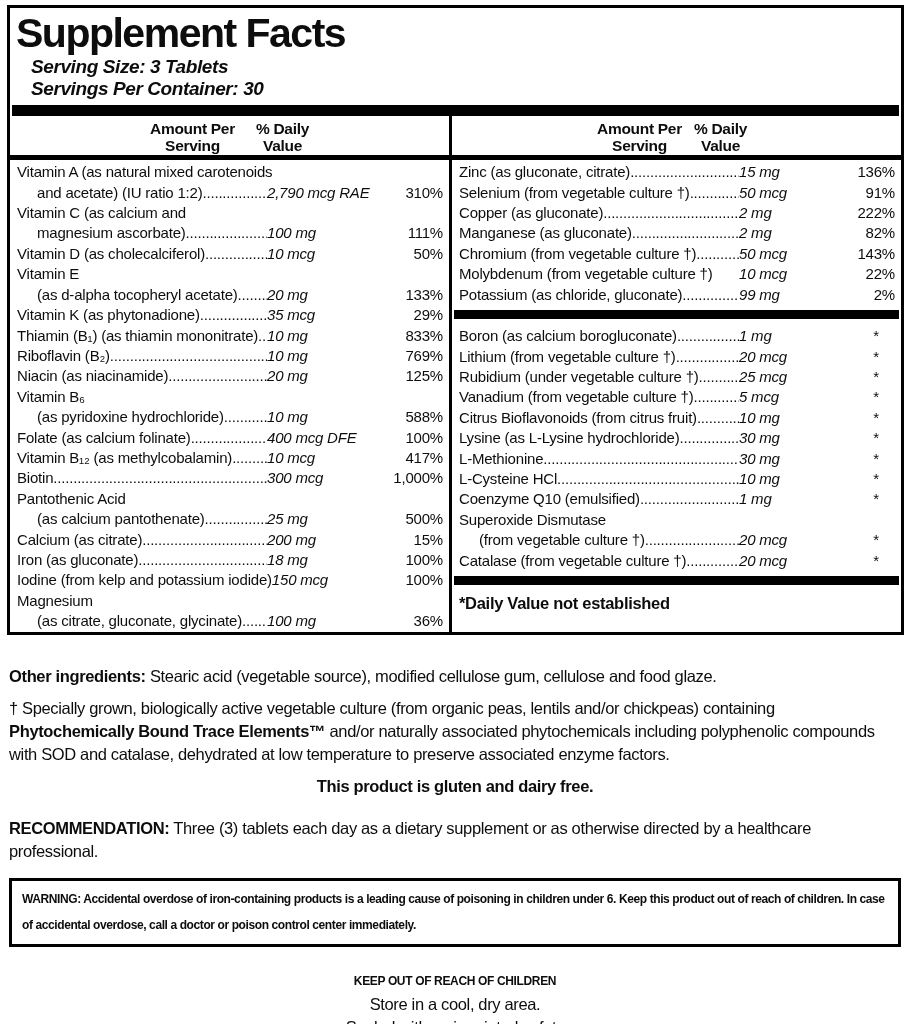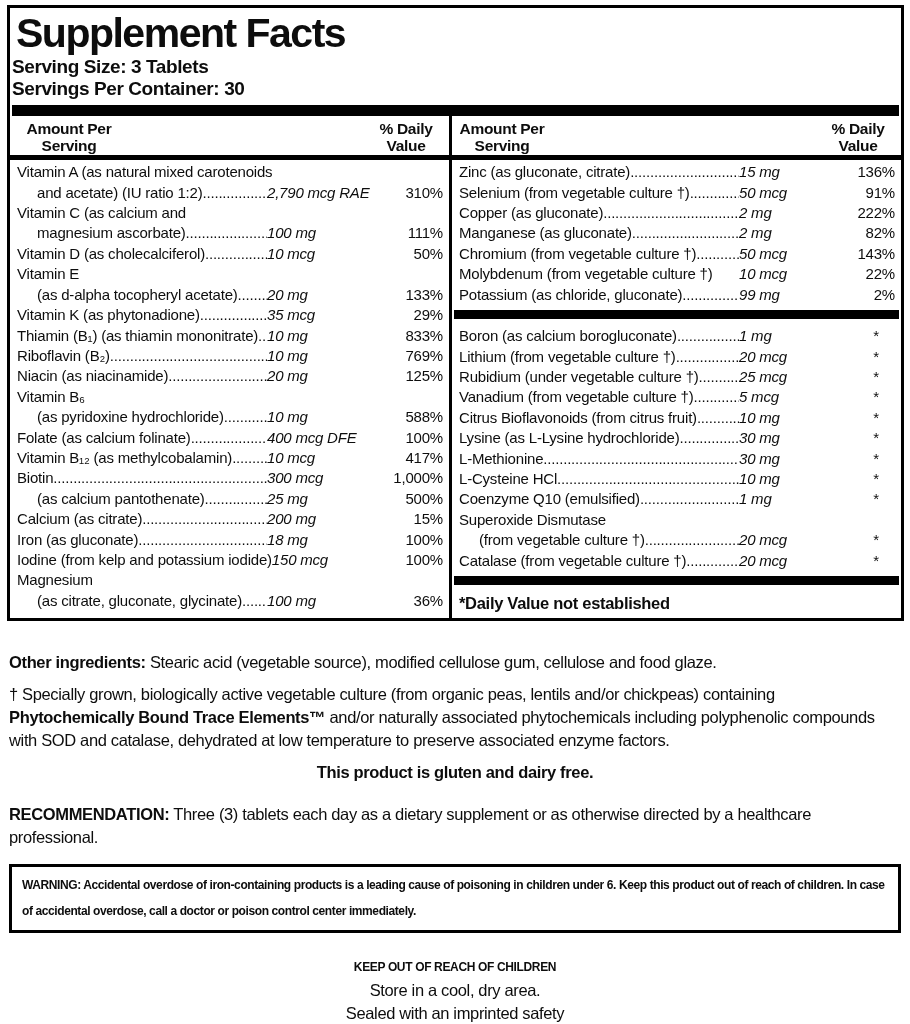--- a/index.html
+++ b/index.html
@@ -3,28 +3,28 @@
 <meta charset="utf-8">
 <style>
   html,body{margin:0;padding:0;}
   body{
     width:910px;height:1024px;background:#ffffff;color:#0d0d0d;
     font-family:"Liberation Sans","DejaVu Sans",sans-serif;
     font-size:15px;letter-spacing:-0.2px;overflow:hidden;
   }
   .box{margin:5px 6px 0 7px;border:3px solid #000;}
   .title{font-size:41px;font-weight:bold;letter-spacing:-1.5px;line-height:1.08;padding:3px 0 1px 6px;}
-  .serving-line{font-size:19px;font-weight:bold;letter-spacing:-0.4px;line-height:22px;padding-left:2px;}
+  .serving-line{font-size:19px;font-weight:bold;letter-spacing:-0.4px;line-height:22px;padding-left:21px;font-style:italic;}
   .top-bar{height:11px;background:#000;margin:5px 2px 0 2px;}
   .columns{display:flex;align-items:stretch;}
   .col{min-width:0;}
   .col-0{width:439px;flex:0 0 439px;}
   .vdivider{width:3px;background:#000;flex:0 0 3px;}
   .col-1{flex:1 1 auto;}
-  .col-header{display:flex;justify-content:space-between;align-items:flex-end;padding:4px 12px 1px 0;font-weight:bold;line-height:17px;font-size:15.5px;letter-spacing:-0.3px;}
+  .col-header{display:flex;justify-content:center;align-items:flex-end;padding:4px 12px 1px 0;font-weight:bold;line-height:17px;font-size:15.5px;letter-spacing:-0.3px;}
   .h-amount{text-align:center;}
   .col-0 .h-amount{width:118px;}
   .col-1 .h-amount{width:100px;}
   .h-dv{width:62px;text-align:center;}
   .header-bar{height:5px;background:#000;}
   .sec{padding-top:2px;border-radius:15px;}
   .nline{display:flex;align-items:baseline;line-height:20.4px;padding:0 6px 0 7px;white-space:nowrap;}
   .nline.indent{padding-left:27px;}
   .nname{flex:0 0 auto;}
   .leader{flex:1 1 0;min-width:0;overflow:hidden;}
@@ -171,20 +171,23 @@
           </div>
           <div class="nrow">
             <div class="nline">
               <span class="nname">Biotin</span>
               <span class="leader"></span>
               <span class="namt">300 mcg</span>
               <span class="ndv">1,000%</span>
             </div>
           </div>
           <div class="nrow">
+            <div class="nline">
+              <span class="nname">Pantothenic Acid</span>
+            </div>
             <div class="nline indent">
               <span class="nname">(as calcium pantothenate)</span>
               <span class="leader"></span>
               <span class="namt">25 mg</span>
               <span class="ndv">500%</span>
             </div>
           </div>
           <div class="nrow">
             <div class="nline">
               <span class="nname">Calcium (as citrate)</span>

